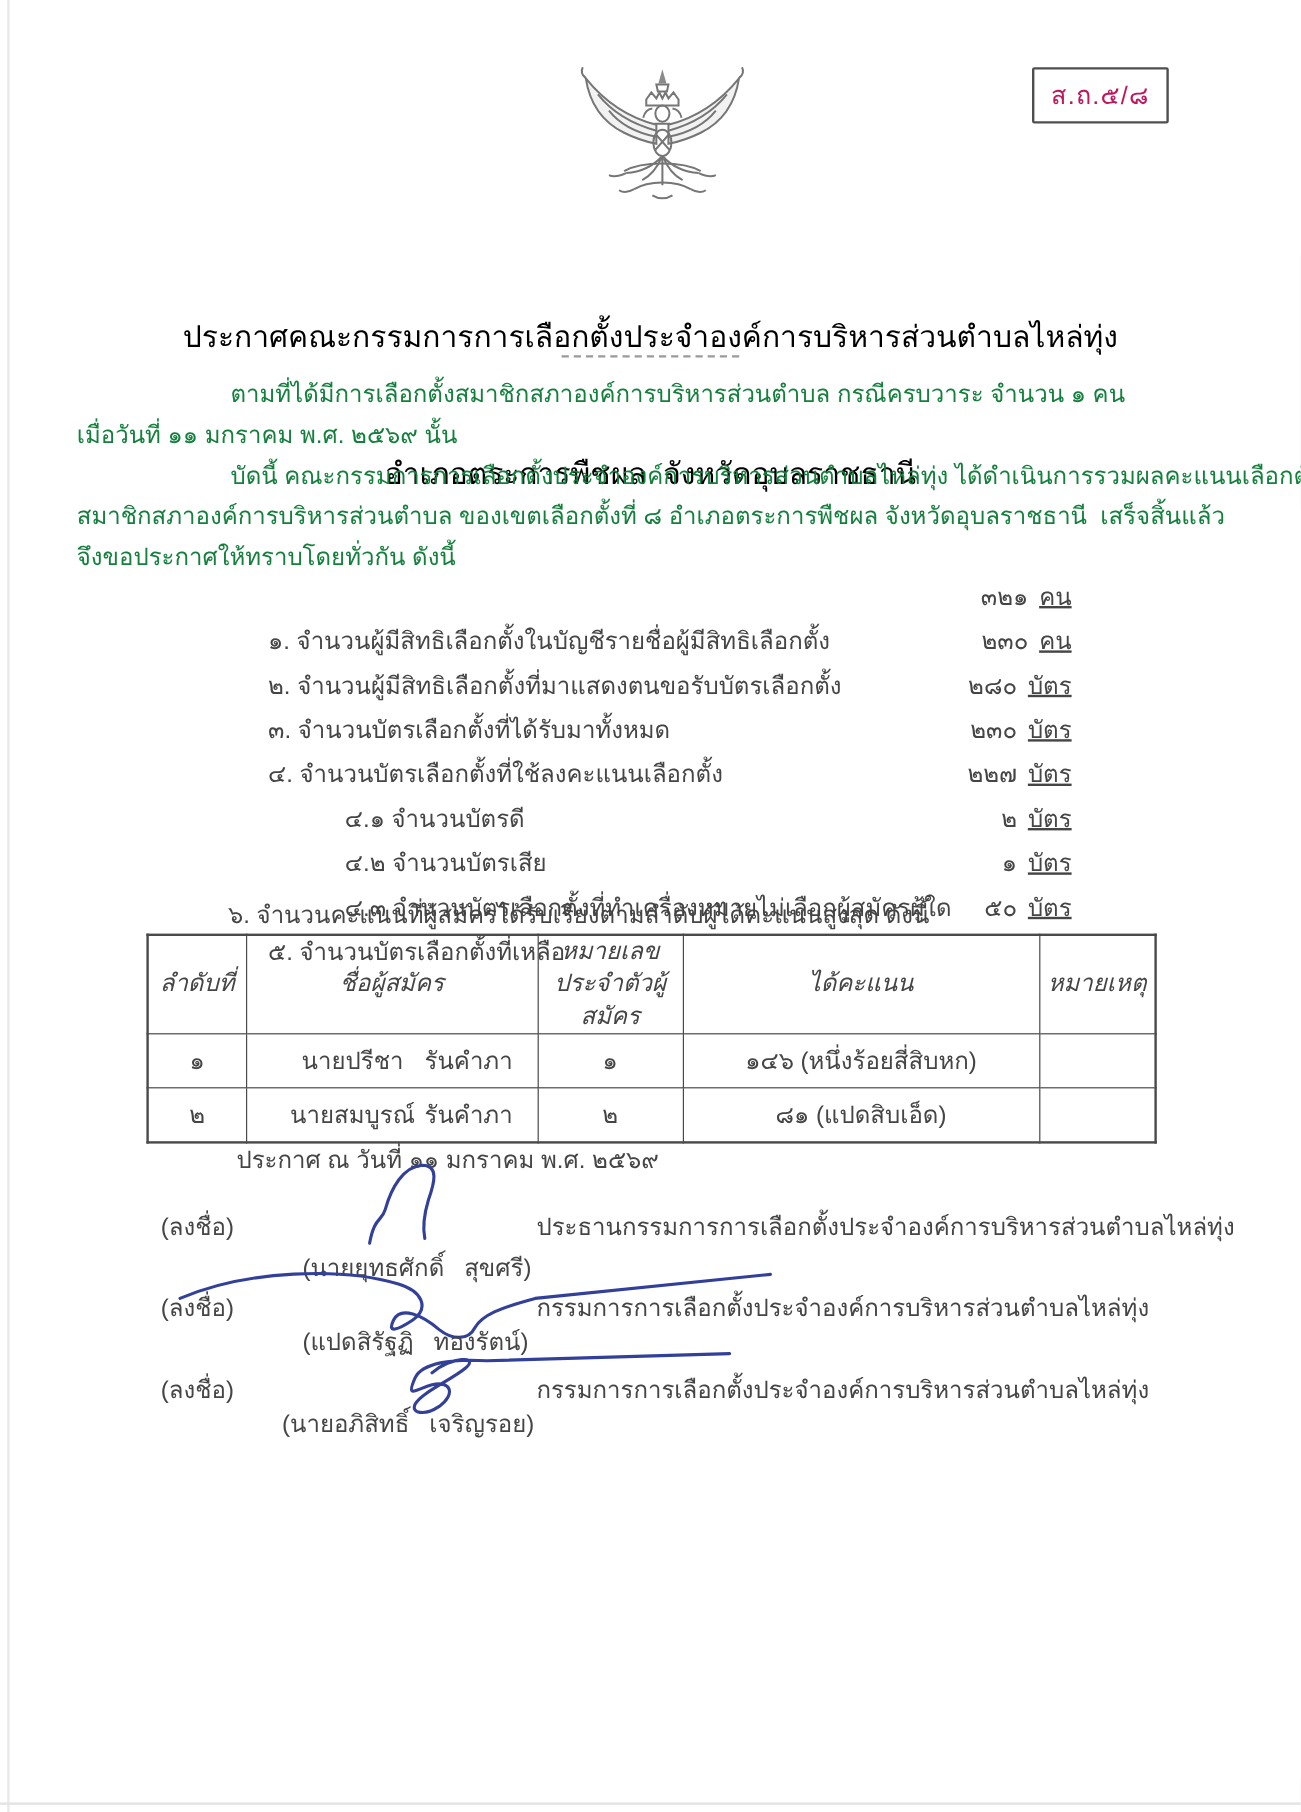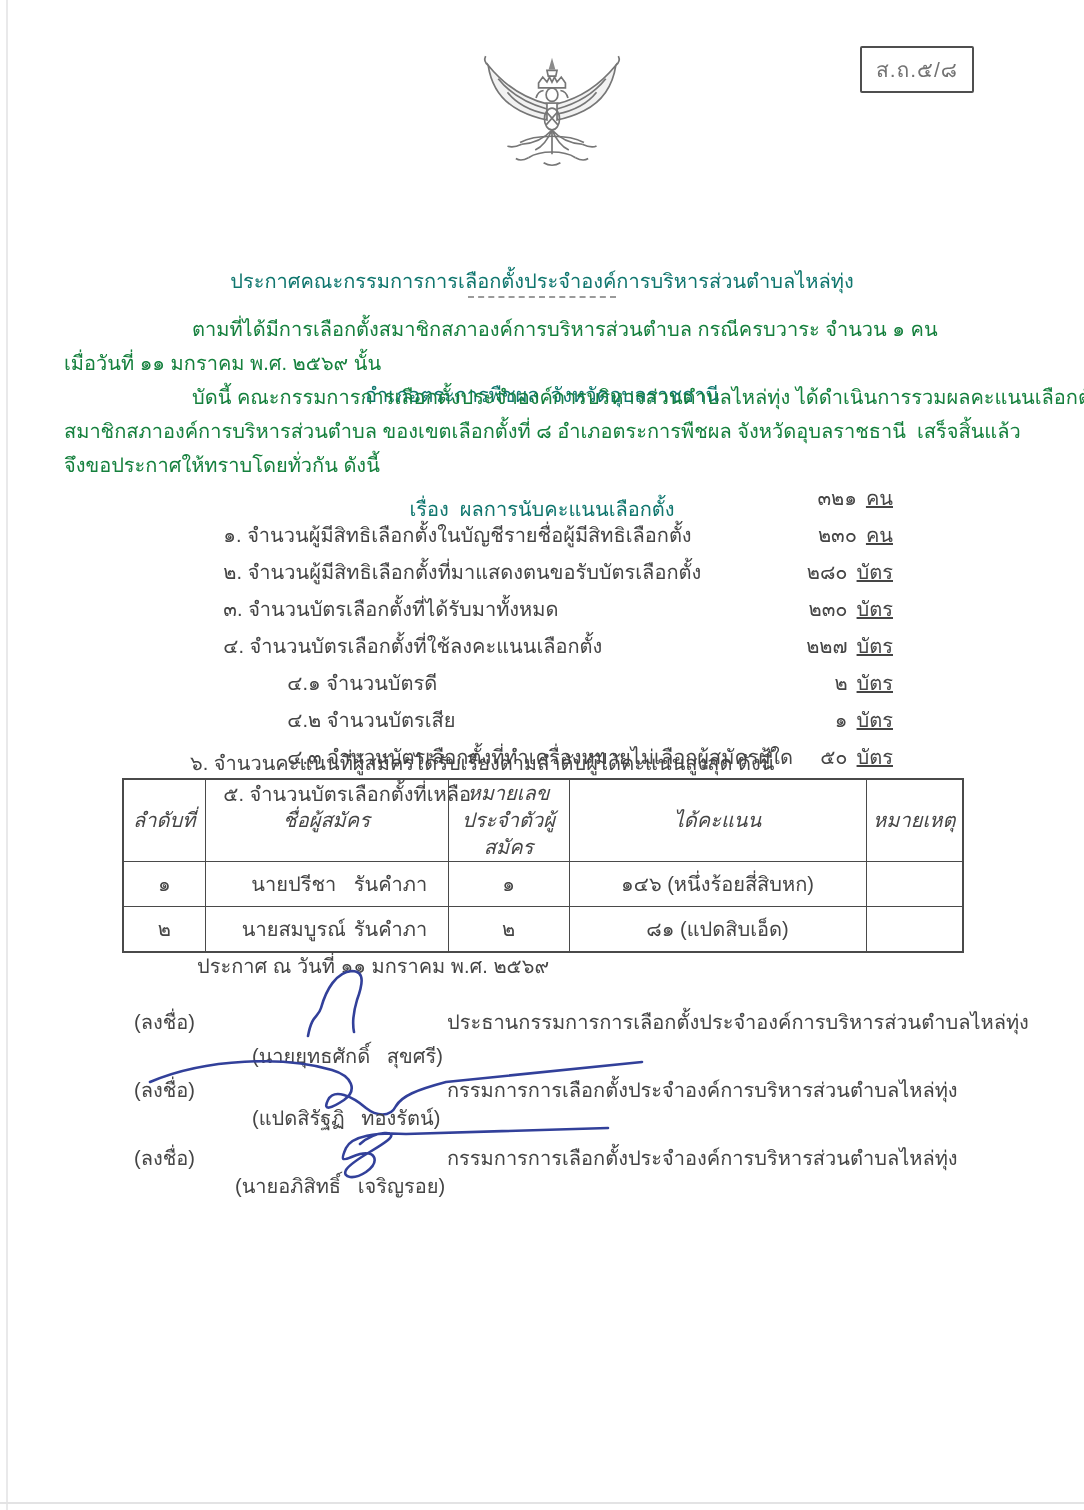--- a/index.html
+++ b/index.html
@@ -13,34 +13,34 @@
     margin: 0 auto;
     background: #ffffff;
     color: #454545;
     overflow: hidden;
   }
   
   .edge-left   { position:absolute; left:6px; top:0; width:2px; height:100%; background:#e9e9ea; }
   .edge-bottom { position:absolute; left:0; bottom:6px; width:100%; height:2px; background:#e3e3e4; }
 
   .form-code-box {
-    position: absolute; left: 860px; top: 46px;
+    position: absolute; left: 860px; top: 56px;
     width: 114px; height: 47px;
     border: 2px solid #4f4f4f; border-radius: 2px;
     display: flex; align-items: center; justify-content: center;
-    font-size: 21px; color: #737373; letter-spacing: 1px;
+    font-size: 21px; color: #be185d; letter-spacing: 1px;
   }
 
   .emblem { position: absolute; left: 468px; top: 52px; width: 168px; height: 124px; }
   .emblem svg { width: 100%; height: 100%; }
 
   .title-block {
     position: absolute; left: 0; top: 186px; width: 100%;
-    text-align: center; font-size: 20px; line-height: 38px;
-    color: #0f766e; white-space: pre;
+    text-align: center; font-size: 25px; line-height: 38px;
+    color: #000000; white-space: pre;
   }
   .separator {
     position: absolute; left: 50%; top: 296px;
     width: 148px; transform: translateX(-50%);
     border-top: 2px dashed #9a9a9a;
   }
 
   .body-block {
     position: absolute; left: 64px; top: 312px; width: 960px;
     font-size: 20px; line-height: 34px; color: #15803d;
@@ -134,21 +134,20 @@
 
       <path d="M72 122 C86 113 114 113 128 122"></path>
       <path d="M72 122 q-9 5 -15 1 M128 122 q9 5 15 1"></path>
       <path d="M90 128 q10 6 20 0"></path>
     </svg>
   </div>
 
   <div class="title-block">
     <div>ประกาศคณะกรรมการการเลือกตั้งประจำองค์การบริหารส่วนตำบลไหล่ทุ่ง</div>
     <div>อำเภอตระการพืชผล  จังหวัดอุบลราชธานี</div>
-    <div>เรื่อง  ผลการนับคะแนนเลือกตั้ง</div>
   </div>
   <div class="separator"></div>
 
   <div class="body-block">
     <div class="line indent">ตามที่ได้มีการเลือกตั้งสมาชิกสภาองค์การบริหารส่วนตำบล กรณีครบวาระ จำนวน ๑ คน</div>
     <div class="line">เมื่อวันที่ ๑๑ มกราคม พ.ศ. ๒๕๖๙ นั้น</div>
     <div class="line indent">บัดนี้ คณะกรรมการการเลือกตั้งประจำองค์การบริหารส่วนตำบลไหล่ทุ่ง ได้ดำเนินการรวมผลคะแนนเลือกตั้ง</div>
     <div class="line">สมาชิกสภาองค์การบริหารส่วนตำบล ของเขตเลือกตั้งที่ ๘ อำเภอตระการพืชผล จังหวัดอุบลราชธานี  เสร็จสิ้นแล้ว</div>
     <div class="line">จึงขอประกาศให้ทราบโดยทั่วกัน ดังนี้</div>
   </div>

